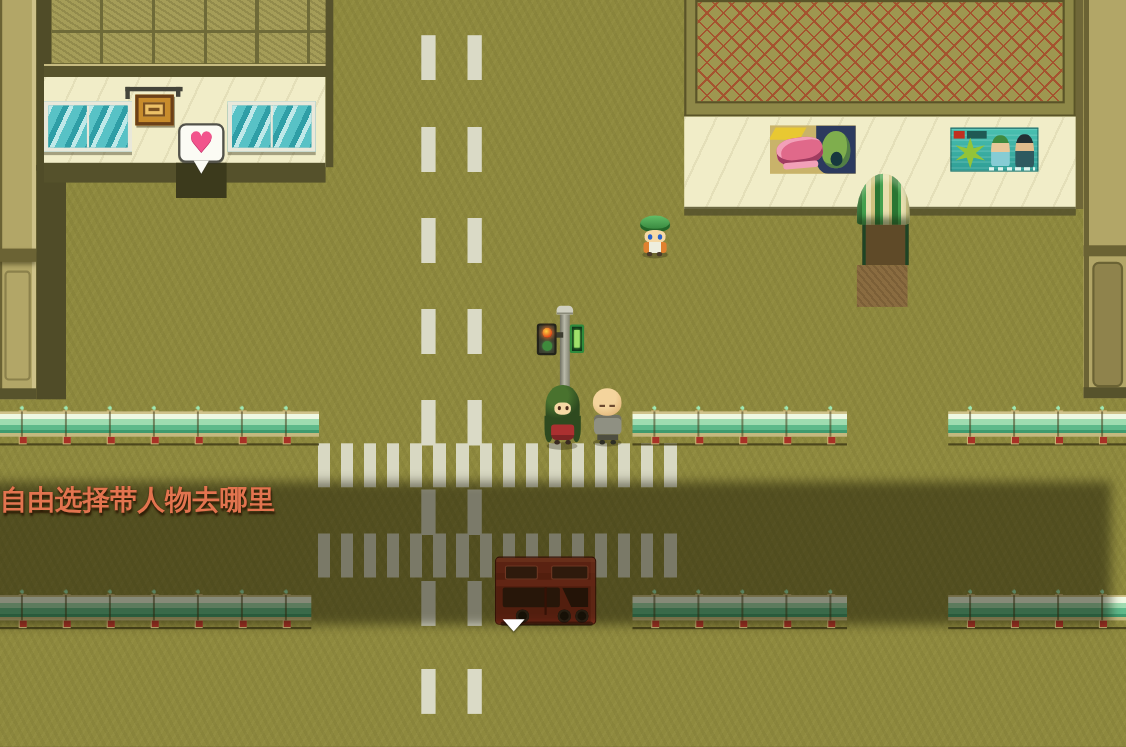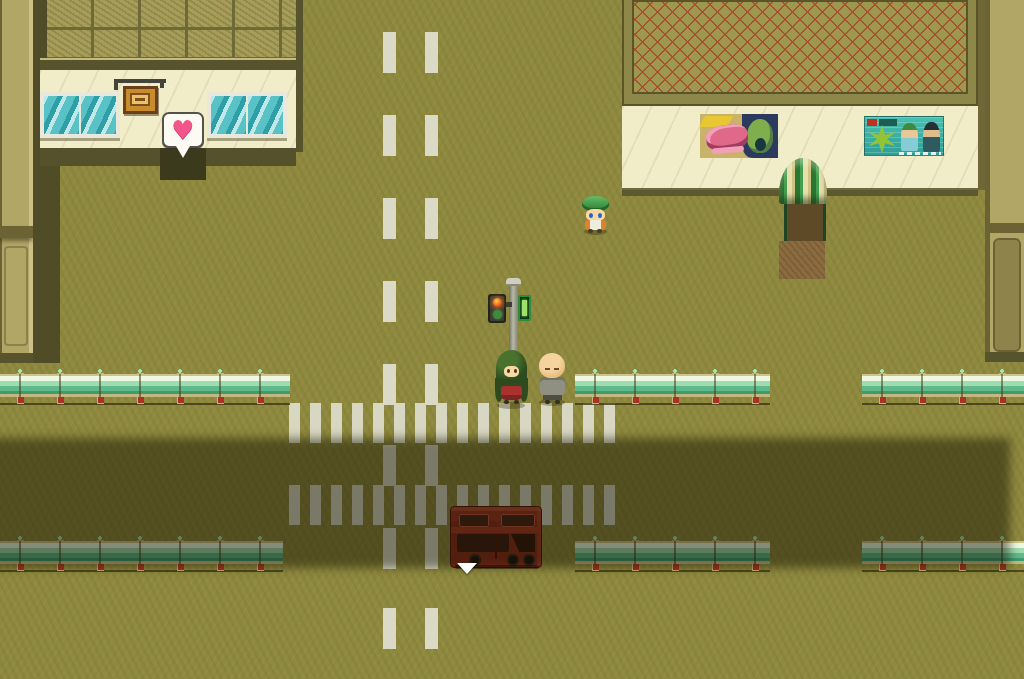--- a/index.html
+++ b/index.html
@@ -338,15 +338,16 @@
     <div class="w3"></div>
     <div class="wshield"></div>
     <div class="door"></div>
     <div class="wheel wh1"></div>
     <div class="wheel wh2"></div>
     <div class="wheel wh3"></div>
     <div class="under"></div>
   </div>
 
   <div id="dim-overlay"></div>
+  <div id="instruction">自由选择带人物去哪里</div>
   <div id="cursor-triangle"></div>
 
 </div>
 
 </body></html>

